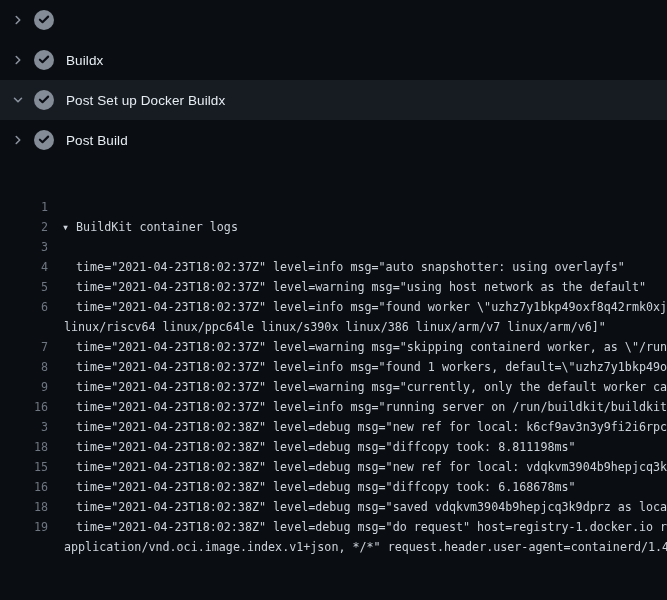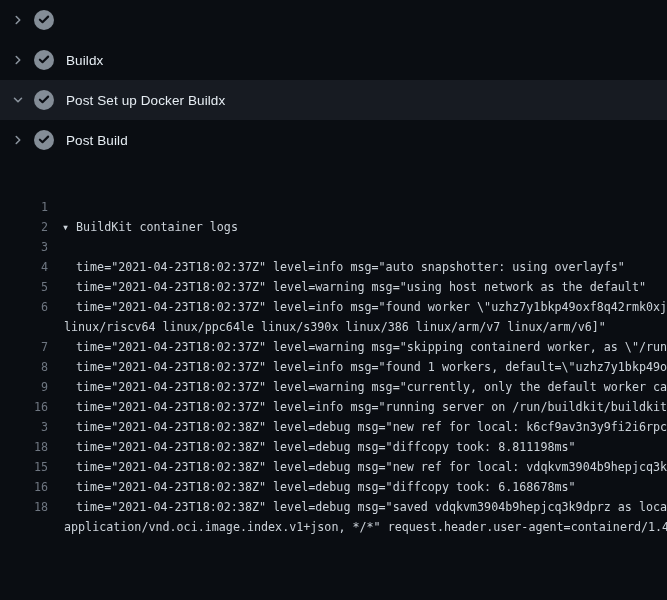--- a/index.html
+++ b/index.html
@@ -171,17 +171,20 @@
     <span class="log-text">time="2021-04-23T18:02:38Z" level=debug msg="diffcopy took: 8.811198ms"</span>
   </div><div class="log-row k-log">
     <span class="log-num">15</span>
     <span class="log-text">time="2021-04-23T18:02:38Z" level=debug msg="new ref for local: vdqkvm3904b9hepjcq3k</span>
   </div><div class="log-row k-log">
     <span class="log-num">16</span>
     <span class="log-text">time="2021-04-23T18:02:38Z" level=debug msg="diffcopy took: 6.168678ms"</span>
   </div><div class="log-row k-log">
     <span class="log-num">18</span>
     <span class="log-text">time="2021-04-23T18:02:38Z" level=debug msg="saved vdqkvm3904b9hepjcq3k9dprz as loca</span>
+  </div><div class="log-row k-log">
+    <span class="log-num">19</span>
+    <span class="log-text">time="2021-04-23T18:02:38Z" level=debug msg="do request" host=registry-1.docker.io r</span>
   </div><div class="log-row k-wrap">
     <span class="log-num"></span>
     <span class="log-text">application/vnd.oci.image.index.v1+json, */*" request.header.user-agent=containerd/1.4</span>
   </div></div>
 </div>
 
 </body></html>

